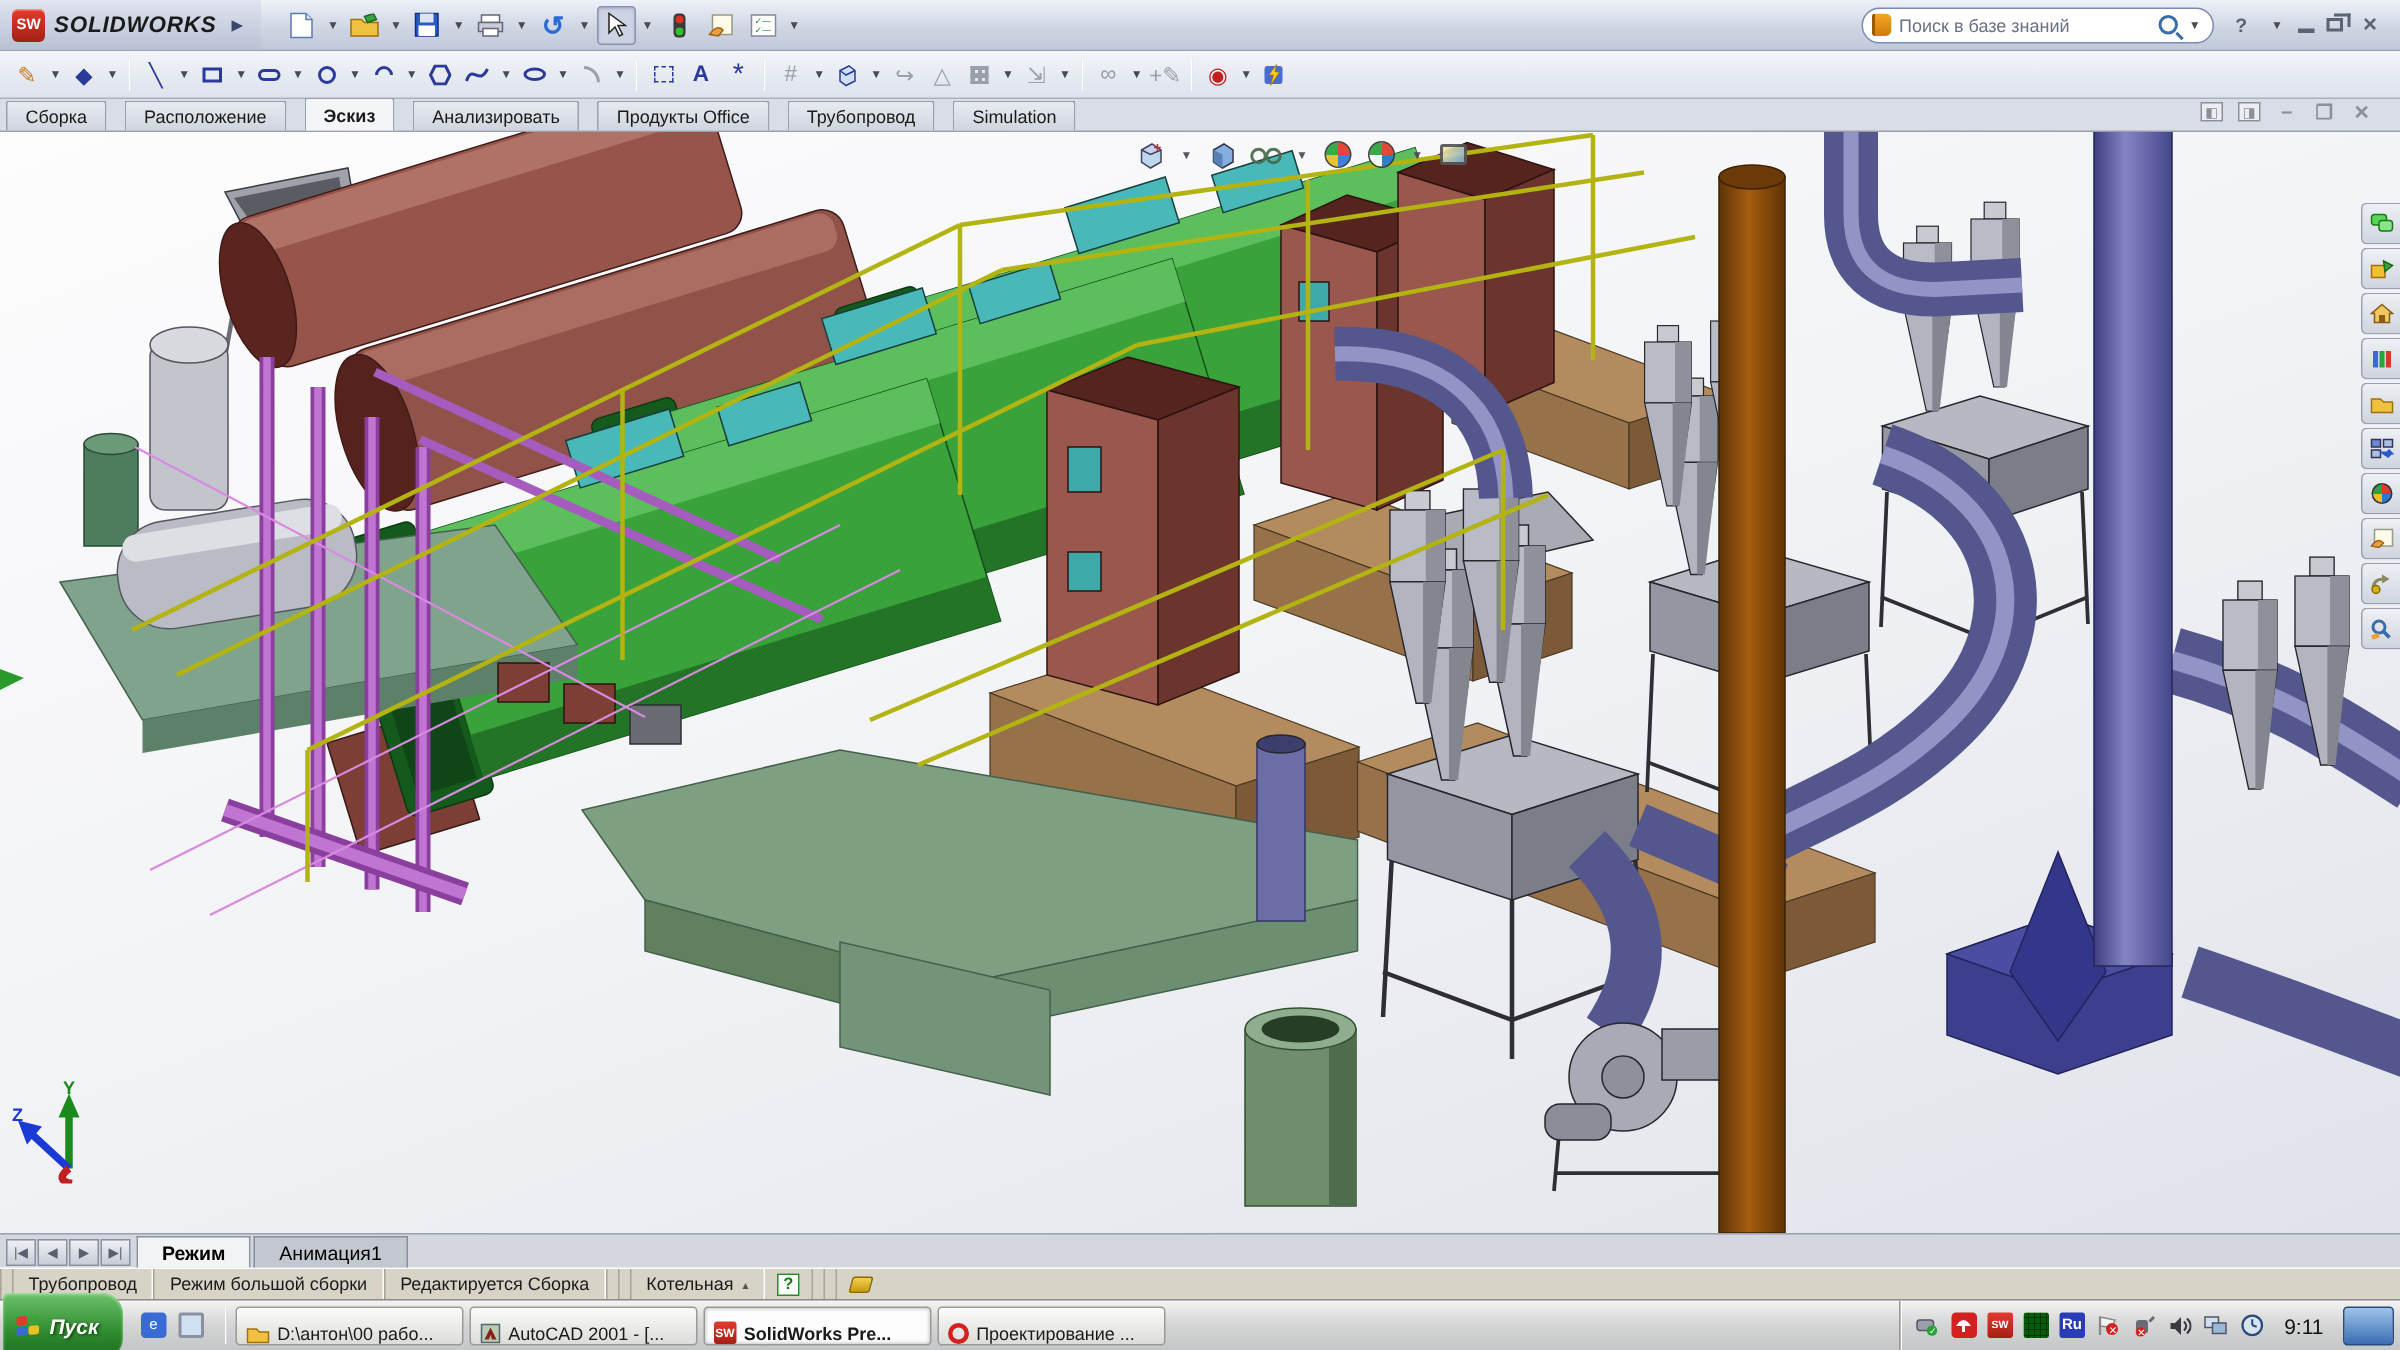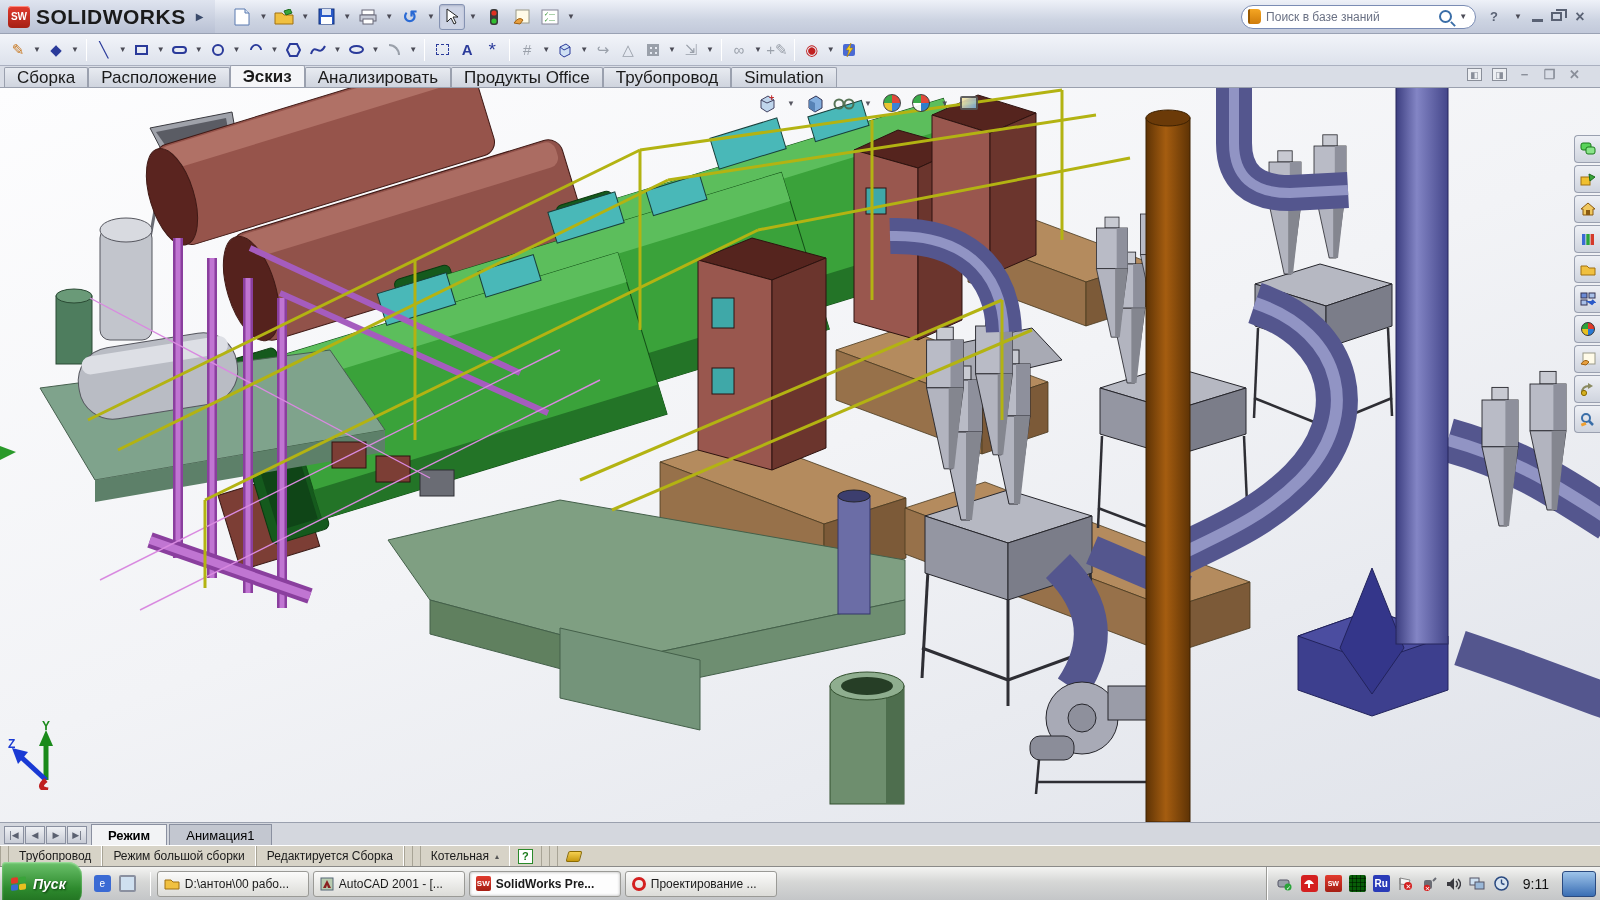--- a/index.html
+++ b/index.html
@@ -3,21 +3,21 @@
 <meta charset="utf-8">
 <style>
   * { margin:0; padding:0; box-sizing:border-box; }
   html,body { width:1600px; height:900px; overflow:hidden; font-family:"Liberation Sans",sans-serif; }
   body { background:#e8eaee; }
 
   
   .titlebar { height:34px; background:linear-gradient(#eef1f8,#cdd4e2 60%,#c2c9da); border-bottom:1px solid #9aa2b4; display:flex; align-items:center; position:relative; }
   .brand { display:flex; align-items:center; gap:6px; padding:0 8px; height:100%; background:linear-gradient(#dfe4ef,#b9c1d4); }
   .sw-logo { width:22px; height:22px; background:linear-gradient(#e23b2e,#a51f14); border-radius:4px; color:#fff; font-weight:bold; font-size:10px; display:flex; align-items:center; justify-content:center; box-shadow:inset 0 1px 0 #ff8a7e; }
-  .brand-name { font-weight:bold; font-size:21px; color:#1a1a1a; letter-spacing:.5px; }
+  .brand-name { font-weight:bold; font-style:italic; font-size:15px; color:#1a1a1a; letter-spacing:.5px; }
   .brand-expand { color:#3a4a6a; font-size:10px; padding:0 4px; }
   .tb-group { display:flex; align-items:center; gap:2px; margin-left:14px; }
   .tb-btn { width:26px; height:26px; display:flex; align-items:center; justify-content:center; border:1px solid transparent; border-radius:3px; }
   .tb-btn.pressed { background:#cdd3e4; border:1px solid #8592b2; box-shadow:inset 0 1px 2px #aab2c8; }
   .caret { font-size:8px; color:#4a4a55; margin:0 2px; }
   .doc-title { position:absolute; left:0; right:0; text-align:center; font-size:13px; color:#3a4252; pointer-events:none; }
   .title-right { margin-left:auto; display:flex; align-items:center; gap:8px; padding-right:10px; z-index:2; }
   .search-box { width:235px; height:24px; background:#fff; border:1px solid #7a8cb4; border-radius:12px; display:flex; align-items:center; padding:0 6px; gap:5px; }
   .search-box input { border:none; outline:none; flex:1; font-size:12px; color:#333; background:transparent; }
   .search-box input::placeholder { color:#6a7184; }
@@ -32,21 +32,21 @@
   
   .toolbar2 { height:32px; background:linear-gradient(#f2f4f9,#dde2ec); border-bottom:1px solid #aab0c0; display:flex; align-items:center; padding-left:6px; gap:1px; }
   .sep { width:1px; height:22px; background:#b0b6c4; border-right:1px solid #fff; margin:0 4px; }
   .icn { width:24px; height:24px; display:flex; align-items:center; justify-content:center; font-size:15px; color:#2a3a9a; }
   .icn.gray { color:#9aa0aa; }
   .shape { display:inline-block; border:2px solid #2a3a9a; }
   .shape.gray { border-color:#9aa0aa; }
 
   
   .tabbar { height:22px; background:#d9dde6; display:flex; align-items:flex-end; padding-left:4px; border-bottom:1px solid #9aa0ae; position:relative; }
-  .rtab { height:20px; padding:0 12px; font-size:17px; color:#1a1a1a; background:linear-gradient(#e8ebf1,#cfd4de); border:1px solid #9aa0ae; border-bottom:none; display:flex; align-items:center; margin-right:0; border-radius:2px 2px 0 0; }
+  .rtab { height:20px; padding:0 12px; font-size:12px; color:#1a1a1a; background:linear-gradient(#e8ebf1,#cfd4de); border:1px solid #9aa0ae; border-bottom:none; display:flex; align-items:center; margin-right:12px; border-radius:2px 2px 0 0; }
   .rtab.active { background:#f4f5f8; font-weight:bold; height:22px; }
   .vp-controls { position:absolute; right:18px; top:2px; display:flex; gap:10px; align-items:center; }
   .vpc { width:15px; height:13px; border:1px solid #8a8f9a; color:#8a8f9a; font-size:9px; display:flex; align-items:center; justify-content:center; background:#eceef2; }
   .vpc.noborder { border:none; background:none; font-size:13px; font-weight:bold; }
 
   
   .viewport { height:734px; position:relative; background:linear-gradient(160deg,#fdfdfe 0%,#f2f3f6 50%,#e0e3ea 100%); overflow:hidden; }
   .scene { position:absolute; inset:0; }
 
   .headsup { position:absolute; left:756px; top:4px; display:flex; align-items:center; gap:7px; opacity:.92; }
@@ -71,21 +71,21 @@
   .sb-left { padding-left:6px; flex:1; }
   .sb-cell { border-left:1px solid #a8a496; border-right:1px solid #fff; padding:0 10px; height:100%; display:flex; align-items:center; white-space:nowrap; }
   .sb-small { width:8px; height:100%; border-left:1px solid #a8a496; }
   .help-badge { width:15px; height:15px; background:#fff; border:1px solid #2a8a2a; color:#1a7a1a; font-weight:bold; font-size:11px; display:flex; align-items:center; justify-content:center; margin:0 8px; }
   .gold-tag { width:14px; height:11px; background:linear-gradient(#f5d050,#c89a10); border-radius:2px; transform:skewX(-15deg); margin:0 8px 0 2px; border:1px solid #8a6a00; }
 
   
   .taskbarw { height:34px; background:linear-gradient(#f4f4f2,#d6d7d6 45%,#c4c6c8); border-top:1px solid #8a8a88; display:flex; align-items:center; gap:4px; }
   .startbtn { height:44px; margin-left:2px; padding:0 16px 0 8px; background:linear-gradient(#6cc26c,#2e8b2e 60%,#1e6b1e); border-radius:4px 14px 14px 4px; display:flex; align-items:center; gap:6px; color:#fff; font-weight:bold; font-style:italic; font-size:14px; text-shadow:1px 1px 2px #0a3a0a; box-shadow:inset 0 1px 2px #a8e4a8; }
   .ql { display:flex; gap:8px; padding:0 8px; align-items:center; }
-  .task-btn { height:26px; width:152px; background:linear-gradient(#fbfbfa,#dcdcd8); border:1px solid #9a9a96; border-radius:3px; display:flex; align-items:center; gap:5px; padding:0 6px; font-size:12px; color:#1a1a1a; overflow:hidden; white-space:nowrap; }
+  .task-btn { height:26px; width:152px; background:linear-gradient(#fbfbfa,#dcdcd8); border:1px solid #9a9a96; border-radius:3px; display:flex; align-items:flex-end; gap:5px; padding:0 6px; font-size:12px; color:#1a1a1a; overflow:hidden; white-space:nowrap; }
   .task-btn.active { background:#fdfdfd; font-weight:bold; box-shadow:inset 0 0 3px #aaa; }
   .tsep { width:1px; height:24px; background:#9a9a96; border-right:1px solid #fff; margin:0 2px; }
   .tray { margin-left:auto; display:flex; align-items:center; gap:7px; padding-right:4px; height:100%; border-left:1px solid #9a9a96; box-shadow:inset 1px 0 0 #fff; padding-left:10px; }
   .tray-time { font-size:14px; color:#111; padding:0 6px; }
   .showdesk { width:34px; height:26px; background:linear-gradient(#9ec4ea,#3a6eb4); border:1px solid #2a4a80; border-radius:3px; }
   .ti { width:17px; height:17px; display:flex; align-items:center; justify-content:center; font-size:10px; border-radius:2px; }
 </style>
 </head>
 <body>
 

